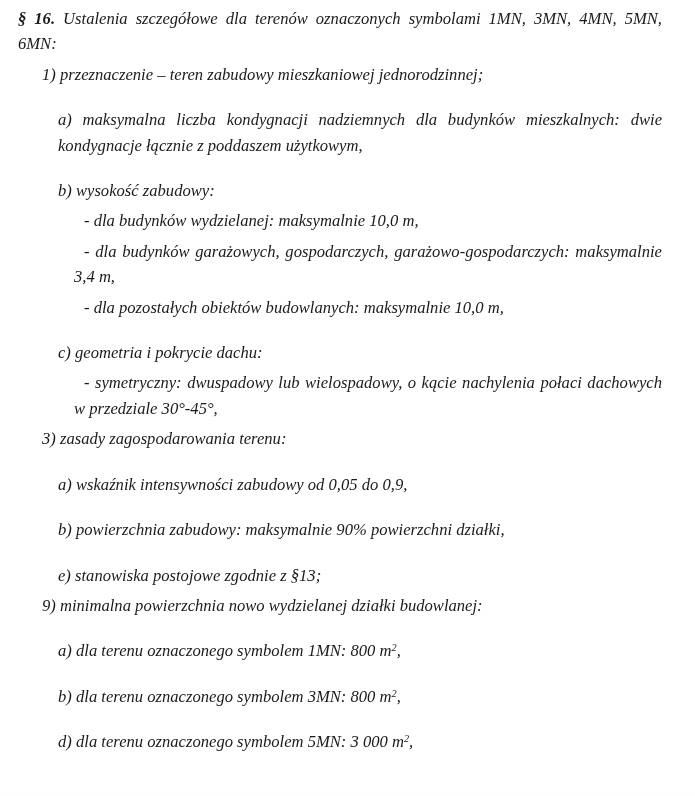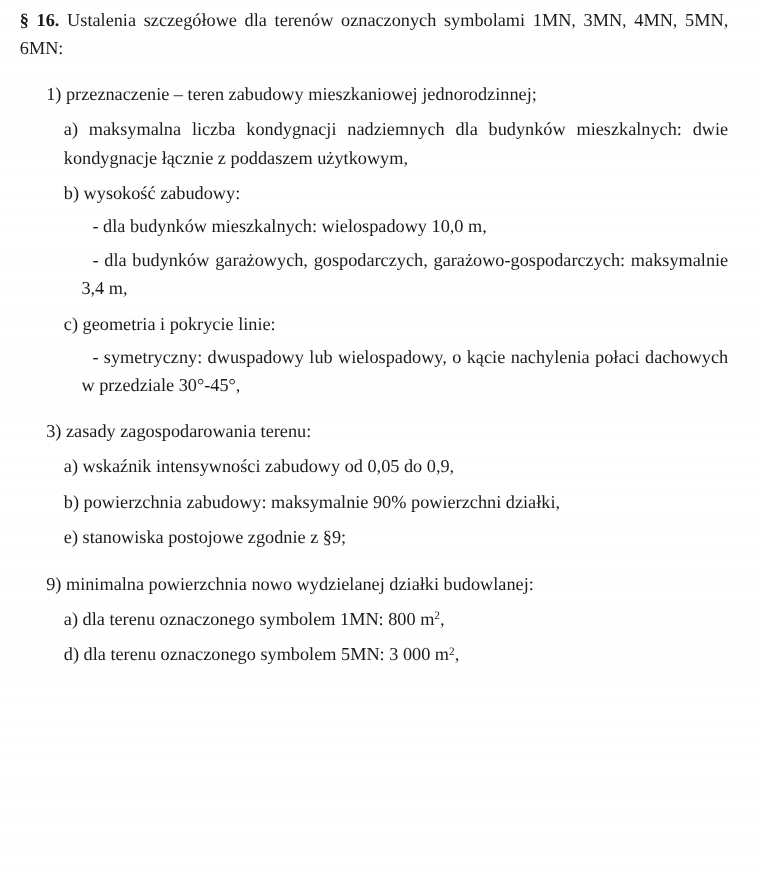--- a/index.html
+++ b/index.html
@@ -33,42 +33,43 @@
   }
 
   
   .p {
     margin: 0;
     font-size: 16.6px;
     line-height: 25.4px;
     text-align: justify;
     text-justify: inter-word;
     hyphens: none;
+    font-style: italic;
   }
 
   
   .lvl-head {
     margin-bottom: 2px;
   }
   .lvl-head .sect {
     font-weight: bold;
   }
 
   
   .lvl1 {
     padding-left: 24px;
     text-indent: 0;
-    margin-top: 16px;
+    margin-top: 5px;
   }
 
   
   .lvl2 {
     padding-left: 40px;
     text-indent: 0;
-    margin-top: 7px;
+    margin-top: 20px;
   }
 
   
   .lvl3 {
     padding-left: 56px;
     text-indent: 10px;
     margin-top: 5px;
   }
 
   
@@ -96,27 +97,29 @@
 
 <div class="page">
   <div class="doc-body">
 
     <p class="p lvl-head"><span class="sect">§ 16.</span> <span>Ustalenia szczegółowe dla terenów oznaczonych symbolami 1MN, 3MN, 4MN, 5MN, 6MN:</span></p>
 
     <div id="paragraph-container">
         <p class="p lvl1">1) przeznaczenie – teren zabudowy mieszkaniowej jednorodzinnej;</p>
         <p class="p lvl2">a) maksymalna liczba kondygnacji nadziemnych dla budynków mieszkalnych: dwie kondygnacje łącznie z poddaszem użytkowym,</p>
         <p class="p lvl2">b) wysokość zabudowy:</p>
-        <p class="p lvl3">- dla budynków mieszkalnych: wielospadowy 10,0 m,</p>
+        <p class="p lvl3">- dla budynków wydzielanej: maksymalnie 10,0 m,</p>
         <p class="p lvl3">- dla budynków garażowych, gospodarczych, garażowo-gospodarczych: maksymalnie 3,4 m,</p>
-        <p class="p lvl2">c) geometria i pokrycie linie:</p>
+        <p class="p lvl3">- dla pozostałych obiektów budowlanych: maksymalnie 10,0 m,</p>
+        <p class="p lvl2">c) geometria i pokrycie dachu:</p>
         <p class="p lvl3">- symetryczny: dwuspadowy lub wielospadowy, o kącie nachylenia połaci dachowych w przedziale 30°-45°,</p>
         <p class="p lvl1">3) zasady zagospodarowania terenu:</p>
         <p class="p lvl2">a) wskaźnik intensywności zabudowy od 0,05 do 0,9,</p>
         <p class="p lvl2">b) powierzchnia zabudowy: maksymalnie 90% powierzchni działki,</p>
-        <p class="p lvl2">e) stanowiska postojowe zgodnie z §9;</p>
+        <p class="p lvl2">e) stanowiska postojowe zgodnie z §13;</p>
         <p class="p lvl1">9) minimalna powierzchnia nowo wydzielanej działki budowlanej:</p>
         <p class="p lvl2">a) dla terenu oznaczonego symbolem 1MN: 800 m<sup>2</sup>,</p>
+        <p class="p lvl2">b) dla terenu oznaczonego symbolem 3MN: 800 m<sup>2</sup>,</p>
         <p class="p lvl2">d) dla terenu oznaczonego symbolem 5MN: 3 000 m<sup>2</sup>,</p>
       </div>
 
   </div>
 </div>
 
 </body></html>

